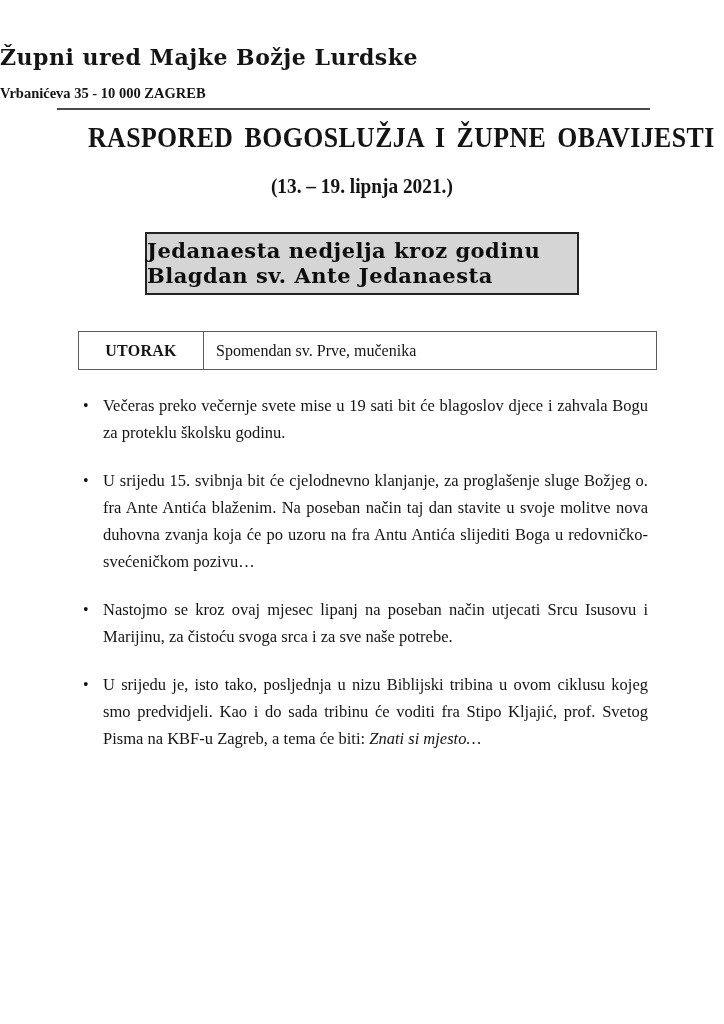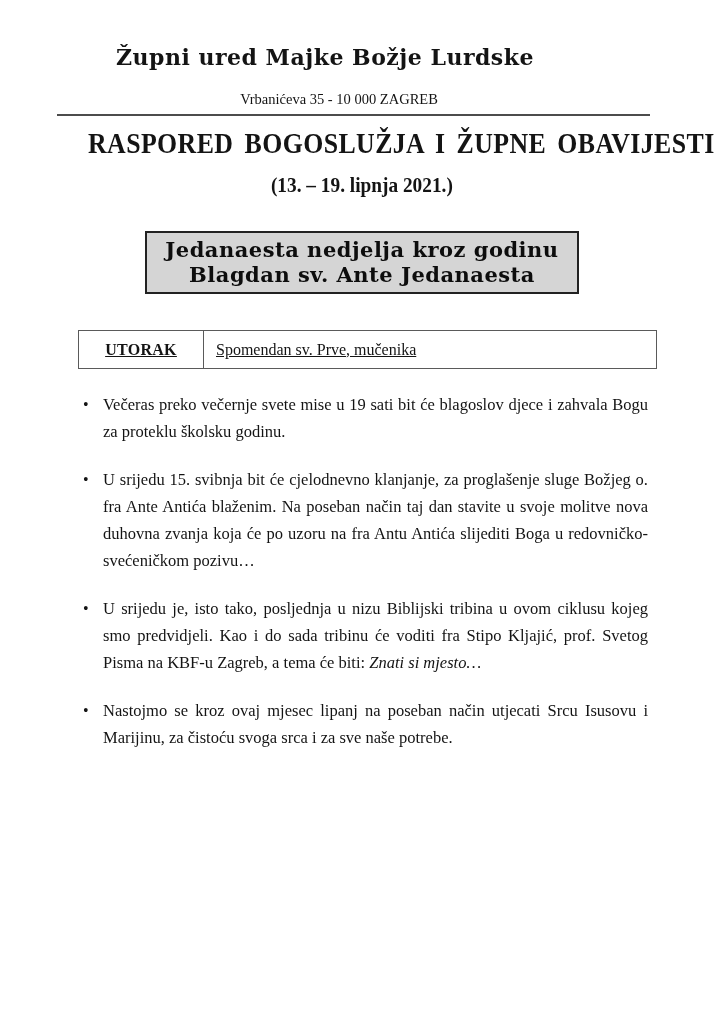--- a/index.html
+++ b/index.html
@@ -10,35 +10,34 @@
     color:#141414;
     position:relative;
     overflow:hidden;
   }
   .page { width:724px; height:1024px; position:relative; }
 
   
   .letterhead {
     padding-top:44px;
     padding-right:74px;
-    text-align:center;
+    text-align:left;
   }
   .office-name {
     font-family:"DejaVu Serif", serif;
     font-weight:bold;
     font-size:22px;
     line-height:26px;
     letter-spacing:0.5px;
   }
   .address-line {
-    font-weight:normal;
+    font-weight:bold;
     font-size:14.5px;
     line-height:19px;
-    margin-top:20px;
-    padding-left:28px;
+    margin-top:14px;
   }
   .telfax-line {
     font-weight:bold;
     font-size:13.5px;
     line-height:17px;
   }
   .rule {
     margin:5px 0 0 57px;
     width:593px;
     border:none;
@@ -55,60 +54,59 @@
     white-space:nowrap;
   }
   .doc-title .squeeze {
     display:inline-block;
     transform:scaleX(0.86);
     transform-origin:center;
     word-spacing:5px;
     letter-spacing:0.5px;
   }
   .doc-subtitle {
-    margin-top:13px;
+    margin-top:20px;
     text-align:center;
     font-weight:bold;
     font-size:21px;
     line-height:26px;
   }
   .doc-subtitle .squeeze {
     display:inline-block;
     transform:scaleX(0.92);
     transform-origin:center;
   }
 
   
   .feast-box {
     margin:33px 0 0 145px;
     width:434px;
     background:#d5d5d5;
     border:2px solid #222222;
-    text-align:center;
+    text-align:left;
     padding:4px 0 5px;
     font-family:"DejaVu Serif", serif;
     font-weight:bold;
     font-size:21px;
     line-height:25px;
     letter-spacing:0.5px;
     color:#0d0d0d;
   }
 
   
   .schedule-table {
     margin:36px 0 0 78px;
     width:579px;
     border-collapse:collapse;
   }
   .schedule-table td {
     border:1.5px solid #5a5a5a;
     height:38px;
     vertical-align:middle;
     font-size:16px;
-    text-decoration:underline;
   }
   td.day-cell {
     width:125px;
     text-align:center;
     font-weight:bold;
     letter-spacing:0.3px;
   }
   td.event-cell {
     padding-left:12px;
   }
@@ -169,20 +167,20 @@
   </table>
 
   <ul class="announcement-list">
     <li class="announcement-item">
       <span>Večeras preko večernje svete mise u 19 sati bit će blagoslov djece i zahvala Bogu za proteklu školsku godinu.</span>
     </li>
     <li class="announcement-item">
       <span>U srijedu 15. svibnja bit će cjelodnevno klanjanje, za proglašenje sluge Božjeg o. fra Ante Antića blaženim. Na poseban način taj dan stavite u svoje molitve nova duhovna zvanja koja će po uzoru na fra Antu Antića slijediti Boga u redovničko-svećeničkom pozivu…</span>
     </li>
     <li class="announcement-item">
-      <span>U srijedu je, isto tako, posljednja u nizu Biblijski tribina u ovom ciklusu kojeg smo predvidjeli.  Kao i do sada tribinu će voditi fra Stipo Kljajić, prof. Svetog Pisma  na KBF-u Zagreb, a tema će biti: </span><span class="italic-seg">Znati si mjesto…</span>
+      <span>Nastojmo se kroz ovaj mjesec lipanj na poseban način utjecati Srcu Isusovu i Marijinu, za čistoću svoga srca i za sve naše potrebe.</span>
     </li>
     <li class="announcement-item">
-      <span>Nastojmo se kroz ovaj mjesec lipanj na poseban način utjecati Srcu Isusovu i Marijinu, za čistoću svoga srca i za sve naše potrebe.</span>
+      <span>U srijedu je, isto tako, posljednja u nizu Biblijski tribina u ovom ciklusu kojeg smo predvidjeli.  Kao i do sada tribinu će voditi fra Stipo Kljajić, prof. Svetog Pisma  na KBF-u Zagreb, a tema će biti: </span><span class="italic-seg">Znati si mjesto…</span>
     </li>
   </ul>
 
 </div>
 
 </body></html>

